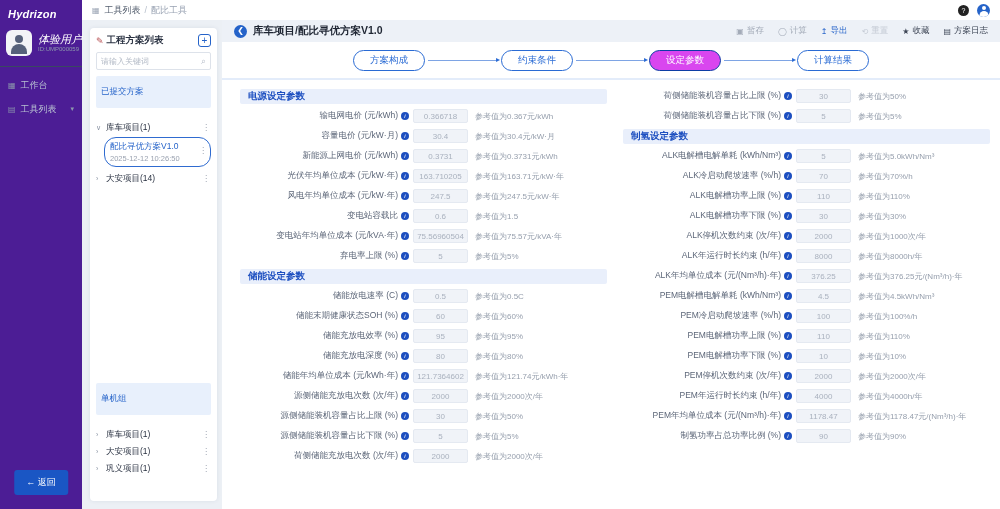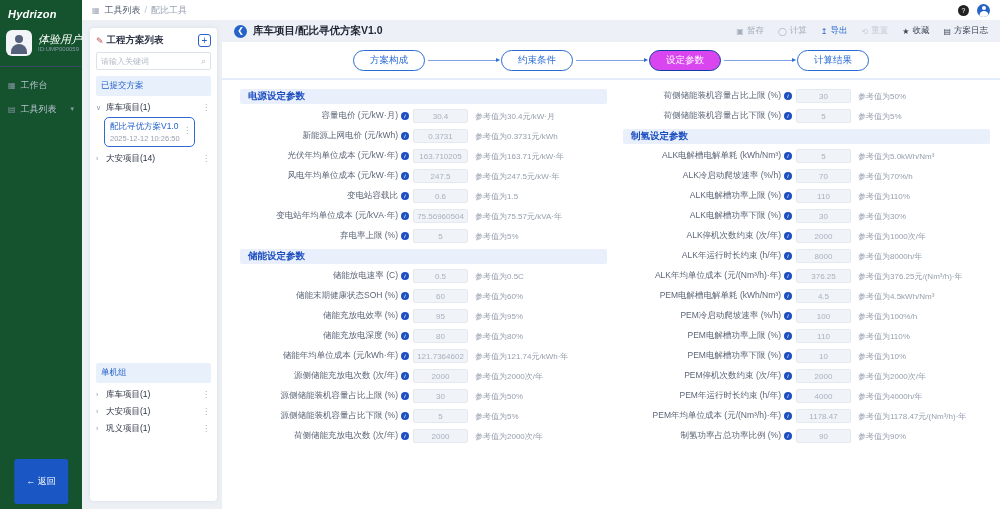--- a/index.html
+++ b/index.html
@@ -1,43 +1,43 @@
 <!DOCTYPE html>
 <html><head>
 <meta charset="utf-8">
 <style>
   * { margin:0; padding:0; box-sizing:border-box; }
   html,body { width:1000px; height:509px; overflow:hidden;
     font-family:"Liberation Sans","DejaVu Sans",sans-serif; background:#ecf0f5; }
   .app { display:flex; width:1000px; height:509px; }
 
   
-  .sidebar { width:82px; background:#14532d; color:#cfd6e0; display:flex;
+  .sidebar { width:82px; background:#4c1d95; color:#cfd6e0; display:flex;
     flex-direction:column; flex-shrink:0; position:relative; }
   .logo { font-size:11px; font-weight:bold; font-style:italic; color:#fff;
     padding:8px 8px 6px 8px; letter-spacing:.2px; }
   .userbox { display:flex; align-items:center; gap:6px; padding:4px 6px 10px 6px;
     border-bottom:1px solid #3a4861; }
   .person { position:relative; width:26px; height:26px; background:#f2f4f7;
     border-radius:6px; overflow:hidden; flex-shrink:0; }
   .person::before { content:''; position:absolute; top:5px; left:50%;
     transform:translateX(-50%); width:8px; height:8px; border-radius:50%; background:#55617a; }
   .person::after { content:''; position:absolute; top:14px; left:50%;
     transform:translateX(-50%); width:16px; height:10px; border-radius:8px 8px 0 0; background:#55617a; }
   .uinfo { line-height:1.2; }
   .uname { font-size:11px; color:#fff; white-space:nowrap;font-style:italic; }
   .uid { font-size:6px; color:#8d99ad; white-space:nowrap; }
   .nav { margin-top:6px; }
   .nav-item { display:flex; align-items:center; gap:5px; height:24px; padding:0 8px;
     font-size:9px; color:#b9c2d2; cursor:pointer; }
   .nav-ic { font-size:8px; color:#8d99ad; }
   .nav-caret { margin-left:auto; font-size:7px; color:#8d99ad; }
-  .back-btn { position:absolute; bottom:5px; left:50%; transform:translateX(-50%);
+  .back-btn { position:absolute; bottom:14px; left:50%; transform:translateX(-50%);
     background:#1a56c4; color:#fff; font-size:9px; border:none; border-radius:3px;
-    padding:16px 12px; white-space:nowrap; cursor:pointer; }
+    padding:6px 12px; white-space:nowrap; cursor:pointer; }
 
   
   .right { flex:1; display:flex; flex-direction:column; min-width:0; }
   .topbar { height:20px; background:#fff; display:flex; align-items:center;
     padding:0 10px; font-size:9px; color:#707a8a; flex-shrink:0; }
   .crumb-ic { font-size:8px; color:#98a2b2; margin-right:5px; }
   .crumb-sep { margin:0 4px; color:#b8c0cc; }
   .crumb-b { color:#555f6f; }
   .crumb-c { color:#98a2b2; }
   .topbar-right { margin-left:auto; display:flex; align-items:center; gap:8px; }
@@ -60,28 +60,28 @@
   .pencil-ic { color:#b5494c; font-size:9px; }
   .panel-title { font-size:9.5px; font-weight:bold; color:#2a3242; white-space:nowrap; }
   .plus-btn { margin-left:auto; width:13px; height:13px; border:1px solid #2563c9;
     border-radius:3px; color:#2563c9; font-size:10px; line-height:11px; text-align:center; cursor:pointer; }
   .search { display:flex; align-items:center; border:1px solid #dde2ea; border-radius:2px;
     height:18px; padding:0 4px; margin-bottom:6px; }
   .search input { border:none; outline:none; width:100%; font-size:8px; color:#333;
     font-family:inherit; }
   .search input::placeholder { color:#b3bac6; }
   .mag-ic { color:#b3bac6; font-size:9px; }
-  .sec-bar { background:#e8f0fc; color:#2563c9; font-size:8.5px; padding:4px 5px;
-    border-radius:2px; margin-bottom:3px; }
+  .sec-bar { background:#e8f0fc; color:#2563c9; font-size:8.5px; padding:10px 5px;
+    border-radius:2px; margin-bottom:11px; }
   .tree-row { display:flex; align-items:center; height:17px; color:#2a3242;
     font-size:8.5px; cursor:pointer; }
   .caret { color:#8b94a4; font-size:7px; width:10px; }
   .dots { margin-left:auto; color:#9aa2b0; font-size:8px; letter-spacing:1px; }
-  .scheme-card { border:1px solid #2f6bd0; border-radius:5px; padding:3px 5px;
-    margin:1px 16px 3px 8px; position:relative; cursor:pointer; }
+  .scheme-card { border:1px solid #2f6bd0; border-radius:12px; padding:3px 5px;
+    margin:1px 0 3px 8px; position:relative; cursor:pointer; }
   .scheme-name { color:#2563c9; font-size:8.5px; }
   .scheme-time { color:#9aa2b0; font-size:7.5px; margin-top:1px; }
   .card-dots { position:absolute; right:3px; top:8px; color:#9aa2b0; font-size:8px; }
   .panel-spacer { height:196px; }
 
   
   .main { flex:1; display:flex; flex-direction:column; background:#fff;
     min-width:0; margin-left:2px; }
   .main-head { height:22px; background:#edf1f7; display:flex; align-items:center;
     padding:0 12px; flex-shrink:0; }
@@ -246,20 +246,26 @@
             <div class="pill">约束条件</div>
             <div class="conn"></div>
             <div class="pill active">设定参数</div>
             <div class="conn"></div>
             <div class="pill">计算结果</div>
           </div>
         <div class="form">
           <div class="fcol" id="col-left">
               <div class="fsection">电源设定参数</div>
               <div class="frow">
+                <div class="flabel">输电网电价 (元/kWh)</div>
+                <span class="info-dot">i</span>
+                <div class="finput">0.366718</div>
+                <div class="fhint">参考值为0.367元/kWh</div>
+              </div>
+              <div class="frow">
                 <div class="flabel">容量电价 (元/kW·月)</div>
                 <span class="info-dot">i</span>
                 <div class="finput">30.4</div>
                 <div class="fhint">参考值为30.4元/kW·月</div>
               </div>
               <div class="frow">
                 <div class="flabel">新能源上网电价 (元/kWh)</div>
                 <span class="info-dot">i</span>
                 <div class="finput">0.3731</div>
                 <div class="fhint">参考值为0.3731元/kWh</div>

